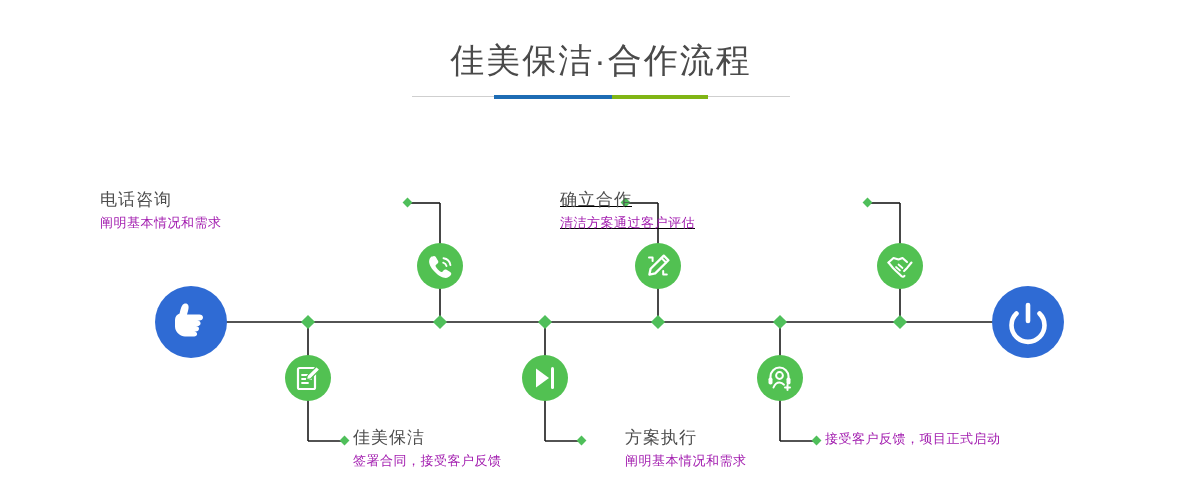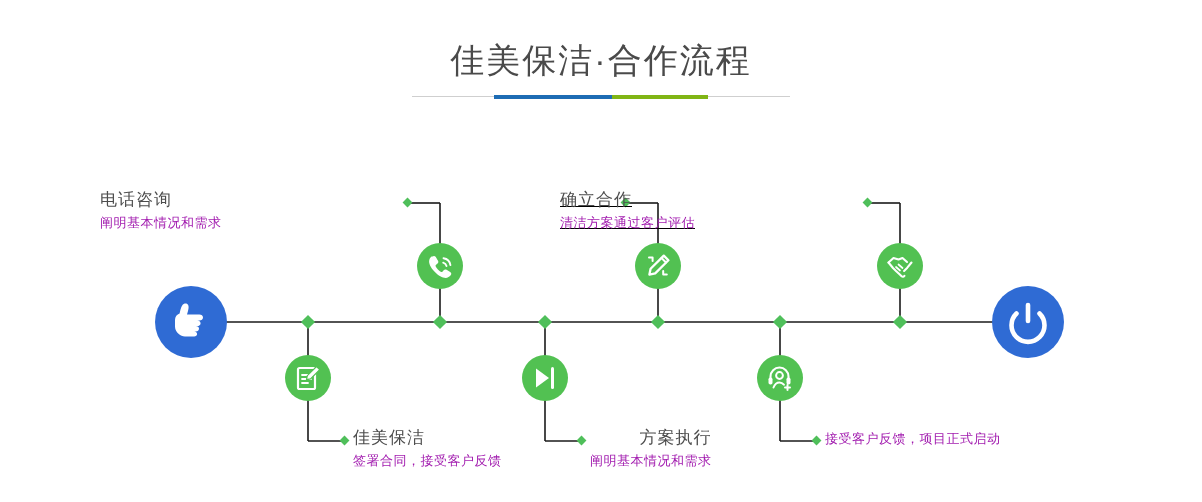--- a/index.html
+++ b/index.html
@@ -238,21 +238,21 @@
       <path d="M31.8 31.6l-3.6 0 0-3.6" fill="none" stroke="#ffffff" stroke-width="2" stroke-linecap="round" stroke-linejoin="round"></path>
     </svg>
   </div>
 
   <div class="node" style="left:522px; top:355px;">
     <svg width="46" height="46" viewBox="0 0 46 46">
       <path d="M14 13.5l13 9.5-13 9.5z" fill="#ffffff"></path>
       <line x1="30.5" y1="13.5" x2="30.5" y2="32.5" stroke="#ffffff" stroke-width="3" stroke-linecap="round"></line>
     </svg>
   </div>
-  <div class="label bottom" style="left:590px; top:427px;text-align:right;">
+  <div class="label bottom" style="left:625px; top:427px;">
     <span class="lbl-title">方案执行</span>
     <span class="lbl-desc">阐明基本情况和需求</span>
   </div>
 
   <div class="node" style="left:877px; top:243px;">
     <svg width="46" height="46" viewBox="0 0 46 46">
       <path d="M11.5 19.5l5-4.5 5 1.5 4-1.5 4.5 4" fill="none" stroke="#ffffff" stroke-width="2.1" stroke-linejoin="round" stroke-linecap="round"></path>
       <path d="M11.5 19.5l4.5 5.5 3 3 3 2.8 2.6 2.4c1 0.9 2.3 0.6 2.9-0.4" fill="none" stroke="#ffffff" stroke-width="2.1" stroke-linejoin="round" stroke-linecap="round"></path>
       <path d="M34.5 19.5l-4.2 5.2-3.2 3.2" fill="none" stroke="#ffffff" stroke-width="2.1" stroke-linejoin="round" stroke-linecap="round"></path>
       <line x1="19" y1="24" x2="23" y2="27.5" stroke="#ffffff" stroke-width="1.7" stroke-linecap="round"></line>

